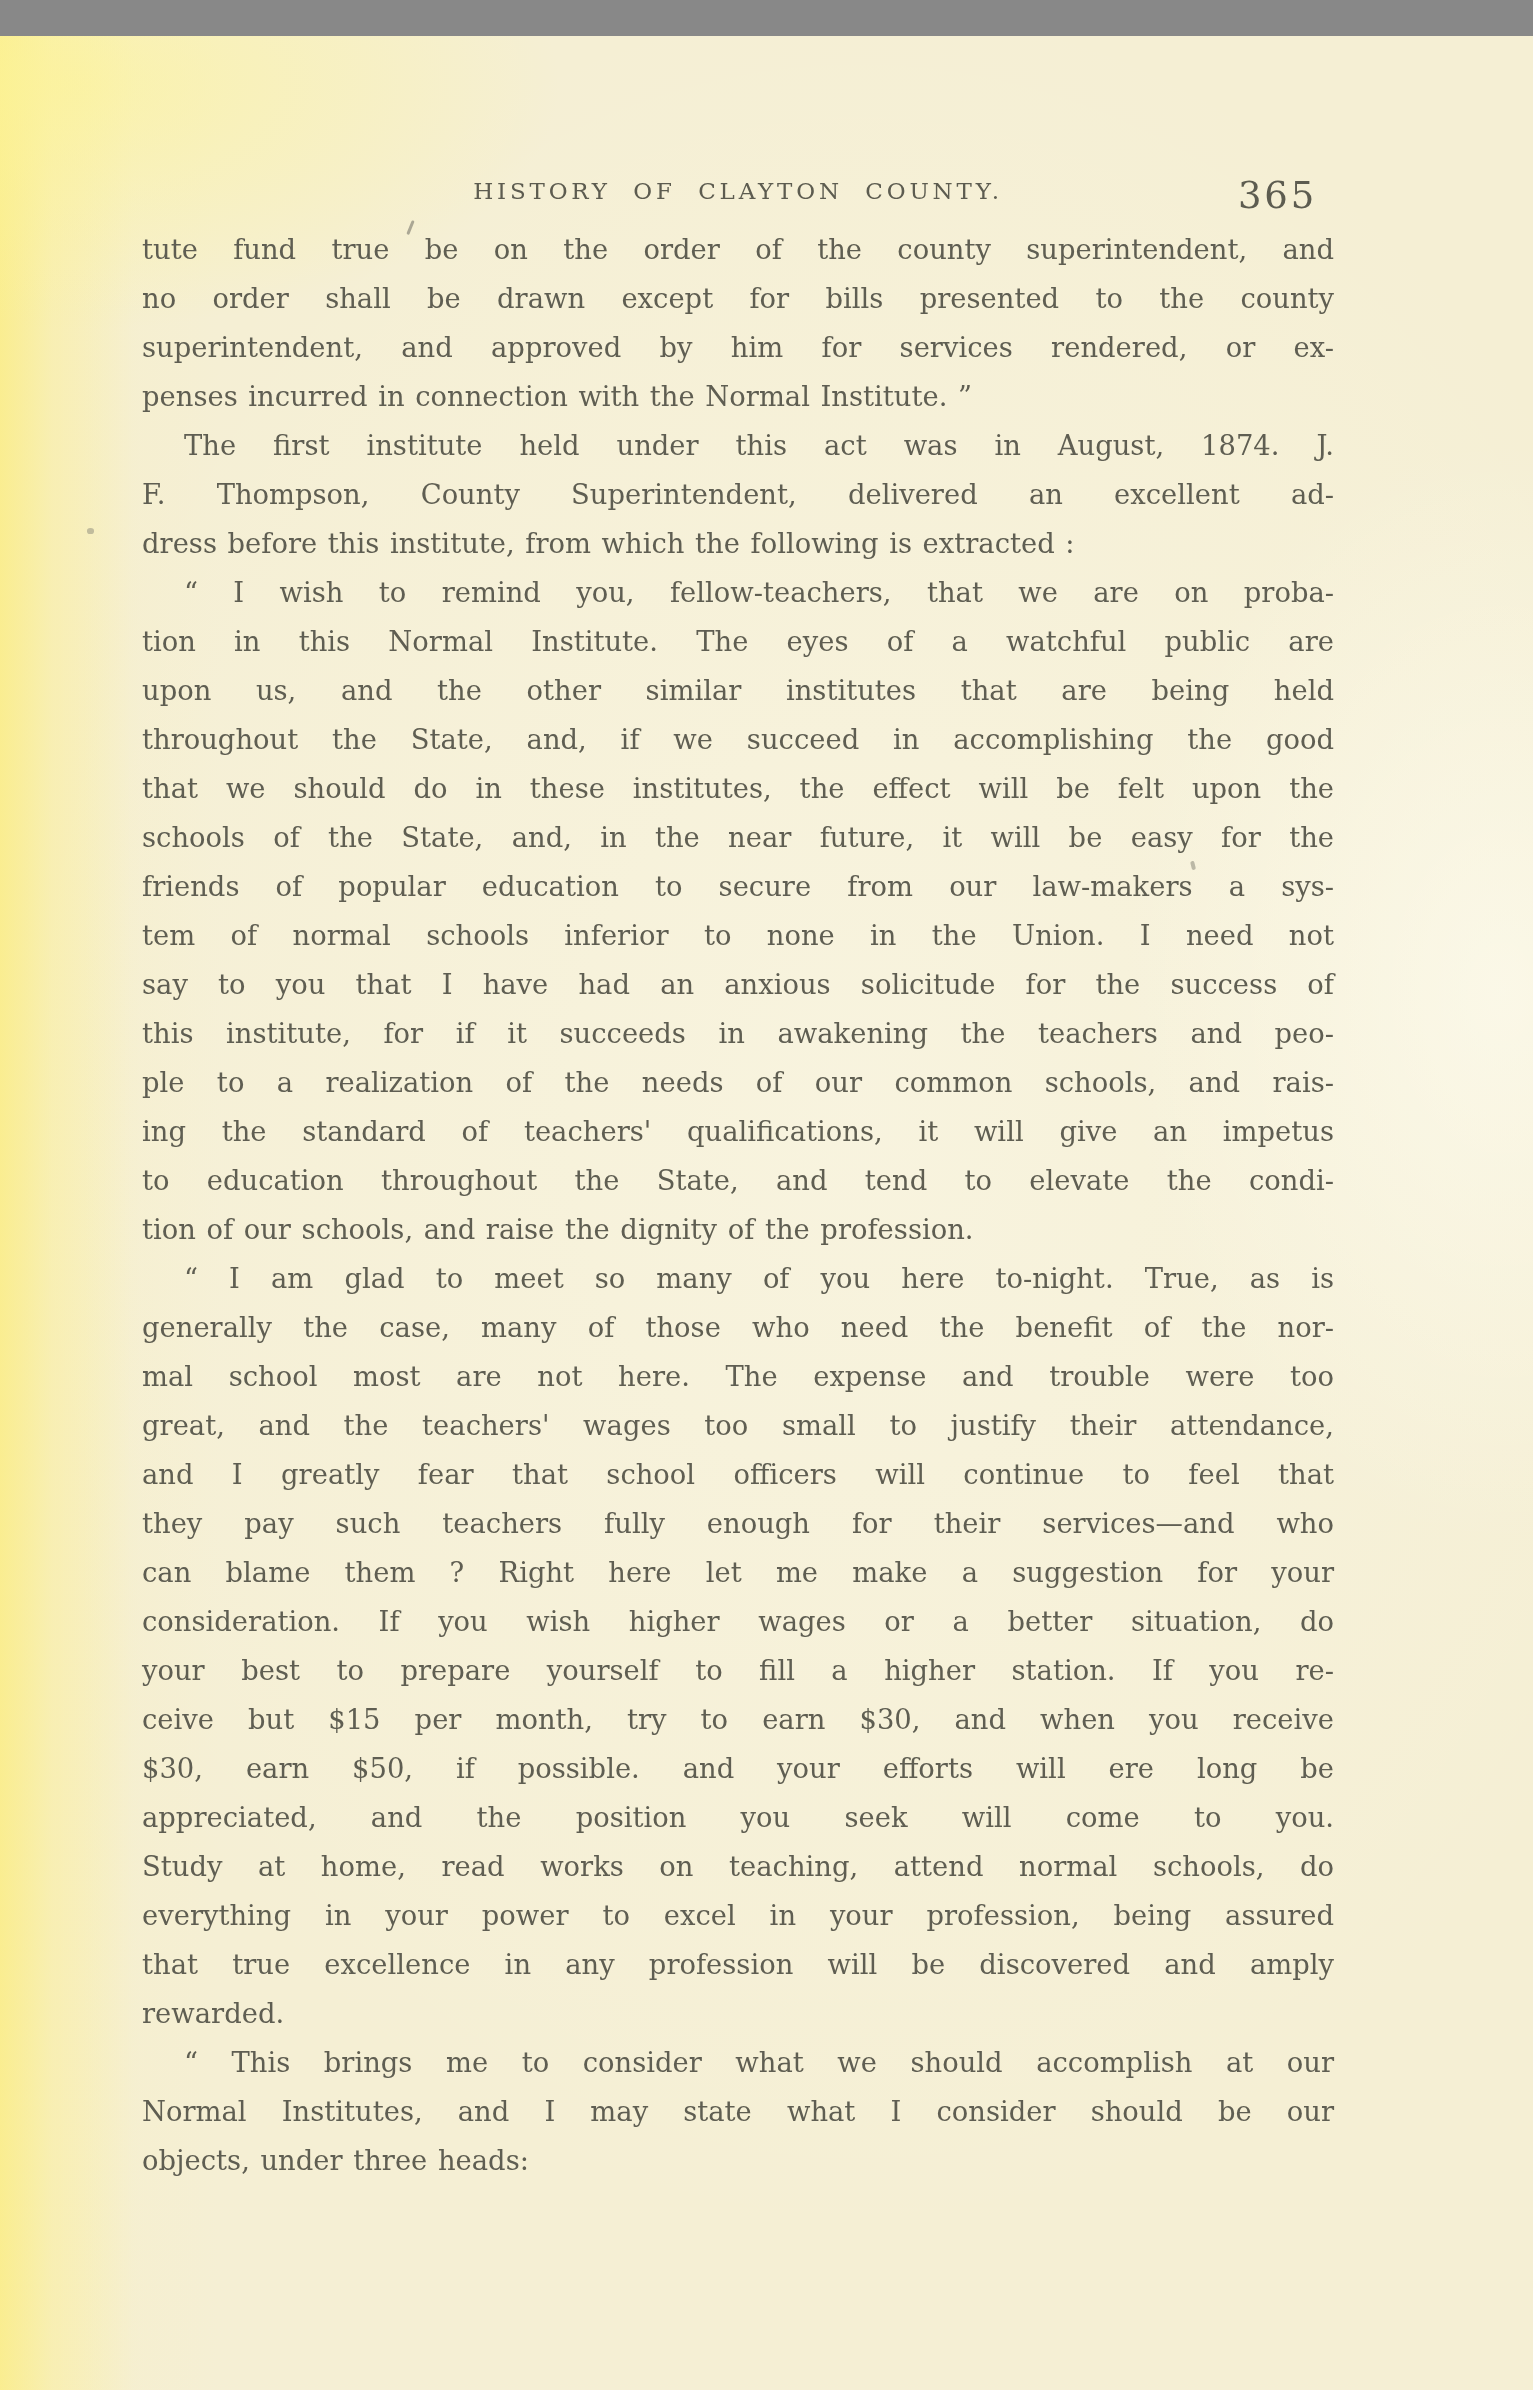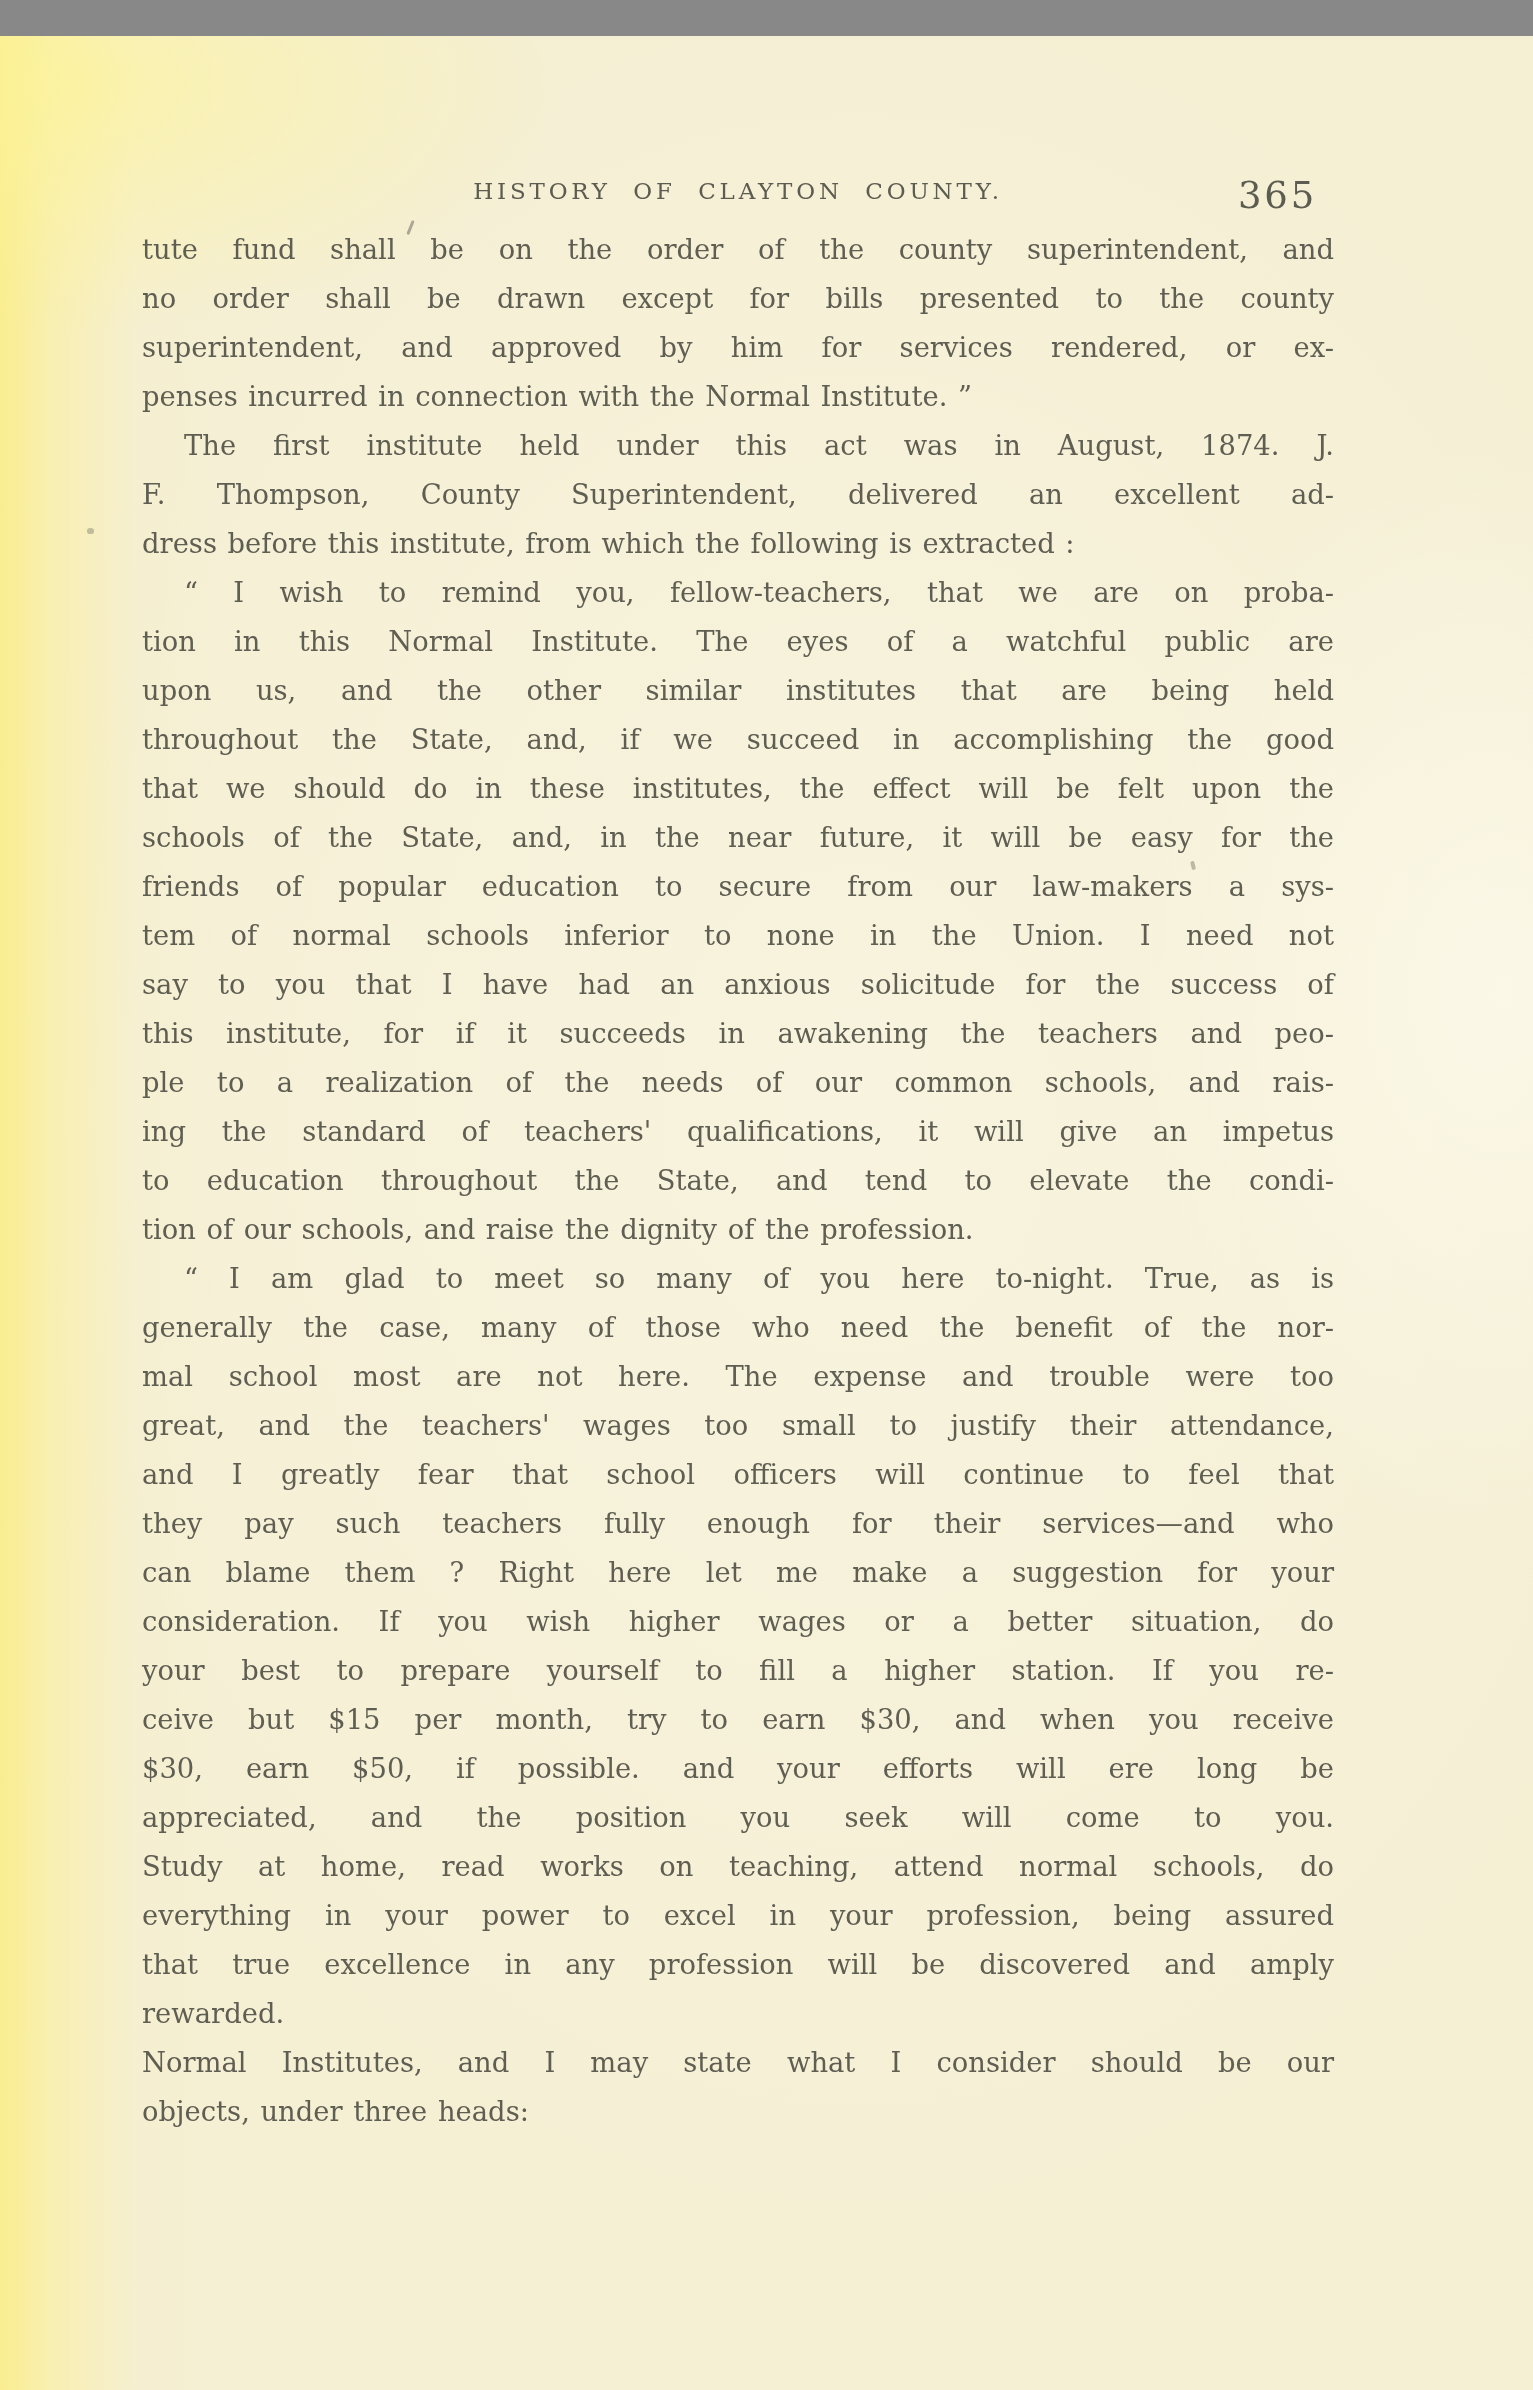--- a/index.html
+++ b/index.html
@@ -84,21 +84,21 @@
 <body>
 
 <div class="page">
 
   <div class="running-title">HISTORY OF CLAYTON COUNTY.</div>
 
   <div class="page-number">365</div>
 
   <div class="body-text" id="body-text">
       <div class="paragraph">
-        <div class="line justify">tute fund shall be on the order of the county superintendent, and</div>
+        <div class="line justify">tute fund true be on the order of the county superintendent, and</div>
         <div class="line justify">no order shall be drawn except for bills presented to the county</div>
         <div class="line justify">superintendent, and approved by him for services rendered, or ex-</div>
         <div class="line">penses incurred in connection with the Normal Institute. ”</div>
       </div>
       <div class="paragraph">
         <div class="line justify indent">The first institute held under this act was in August, 1874. J.</div>
         <div class="line justify">F. Thompson, County Superintendent, delivered an excellent ad-</div>
         <div class="line">dress before this institute, from which the following is extracted :</div>
       </div>
       <div class="paragraph">
@@ -129,20 +129,21 @@
         <div class="line justify">your best to prepare yourself to fill a higher station. If you re-</div>
         <div class="line justify">ceive but $15 per month, try to earn $30, and when you receive</div>
         <div class="line justify">$30, earn $50, if possible. and your efforts will ere long be</div>
         <div class="line justify">appreciated, and the position you seek will come to you.</div>
         <div class="line justify">Study at home, read works on teaching, attend normal schools, do</div>
         <div class="line justify">everything in your power to excel in your profession, being assured</div>
         <div class="line justify">that true excellence in any profession will be discovered and amply</div>
         <div class="line">rewarded.</div>
       </div>
       <div class="paragraph">
+        <div class="line justify indent">“ This brings me to consider what we should accomplish at our</div>
         <div class="line justify">Normal Institutes, and I may state what I consider should be our</div>
         <div class="line">objects, under three heads:</div>
       </div>
     </div>
 
   <span class="artifact a1"></span>
   <span class="artifact a2"></span>
   <span class="artifact a3"></span>
 
   <div class="bottom-edge"></div>

